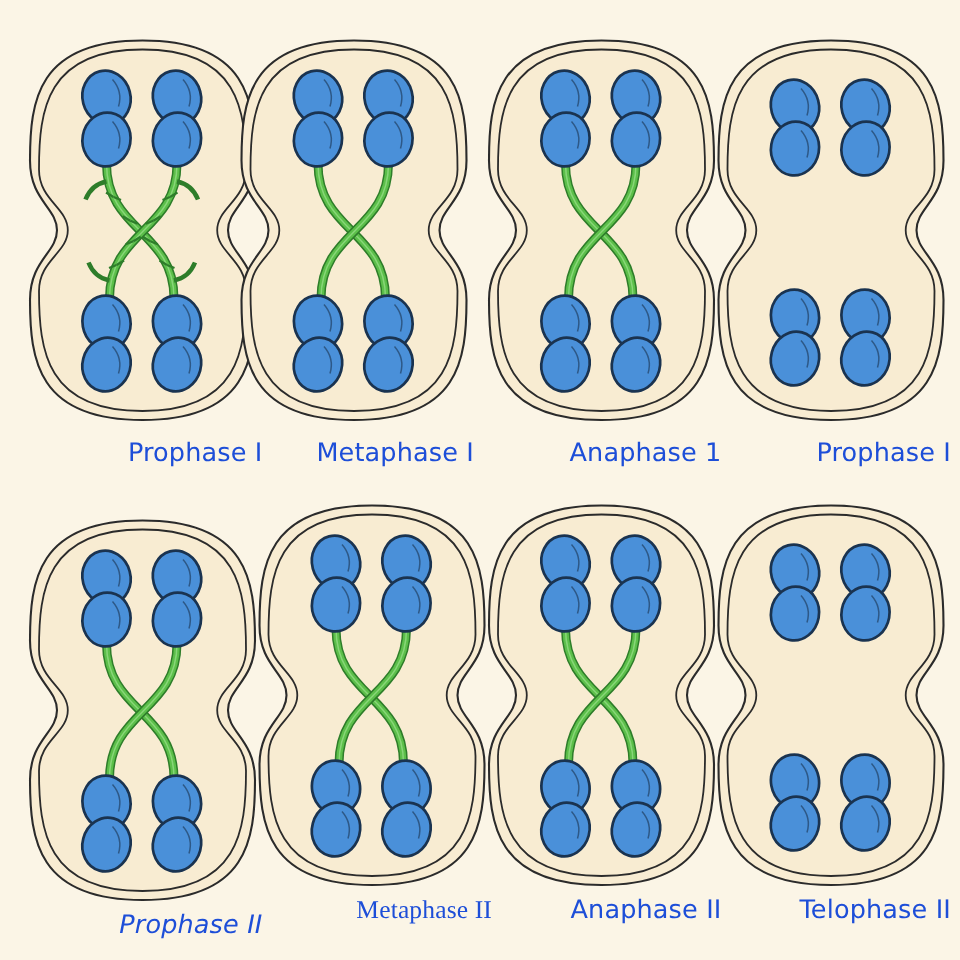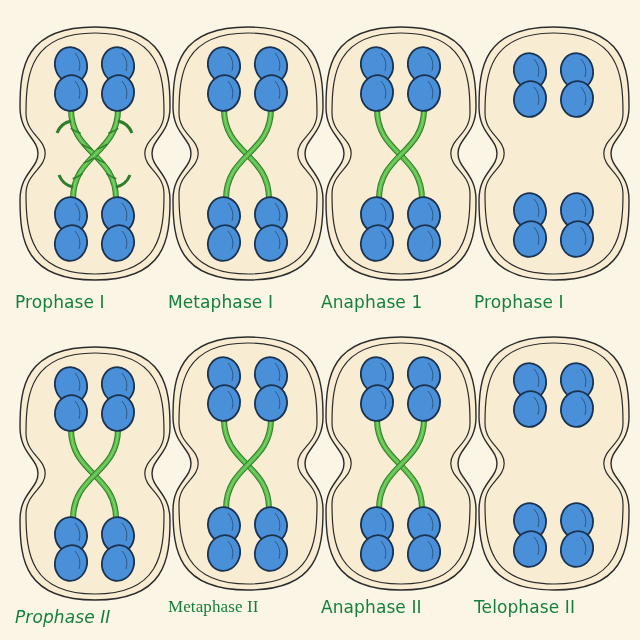--- a/index.html
+++ b/index.html
@@ -9,22 +9,22 @@
     font-family: "DejaVu Sans", "Liberation Sans", sans-serif;
   }
   .grid {
     position: relative; width: 640px; height: 640px;
   }
   .panel {
     position: absolute; width: 160px; height: 310px;
   }
   .panel svg { position: absolute; left: 0; top: 0; }
   .label {
-    position: absolute; left: 0; width: 160px; text-align: left;
-    font-size: 17px; color: #15803d; letter-spacing: 0.1px;
+    position: absolute; left: 0; width: 160px; text-align: right;
+    font-size: 17px; color: #1d4ed8; letter-spacing: 0.1px;
   }
 </style>
 </head>
 <body>
 
 <div class="grid">
   <div class="panel" style="left:15px; top:15px;">
     <svg width="160" height="275" viewBox="0 0 160 275">
         <path d="M 80 12
     C 150 12, 155 52, 155 92
@@ -96,21 +96,21 @@
           <g>
             <ellipse cx="103" cy="200" rx="16" ry="18" transform="rotate(-10 103 200)" fill="#4a90d9" stroke="#1a3350" stroke-width="1.8"></ellipse>
             <path d="M 107 188 Q 114 196 111 206" fill="none" stroke="#1a3350" stroke-width="1" opacity="0.6"></path>
             <ellipse cx="103" cy="228" rx="16" ry="18" transform="rotate(15 103 228)" fill="#4a90d9" stroke="#1a3350" stroke-width="1.8"></ellipse>
             <path d="M 107 216 Q 114 224 111 234" fill="none" stroke="#1a3350" stroke-width="1" opacity="0.6"></path>
           </g>
         </g>
       </svg>
     <div class="label" style="top:277px;">Prophase I</div>
   </div>
-  <div class="panel" style="left:168px; top:15px;">
+  <div class="panel" style="left:156px; top:15px;">
     <svg width="160" height="275" viewBox="0 0 160 275">
         <path d="M 80 12
     C 150 12, 155 52, 155 92
     C 155 118.5, 137 123.5, 137 138.5
     C 137 153.5, 155 158.5, 155 185
     C 155 225, 150 265, 80 265
     C 10 265, 5 225, 5 185
     C 5 158.5, 23 153.5, 23 138.5
     C 23 123.5, 5 118.5, 5 92
     C 5 52, 10 12, 80 12 Z" fill="#f8ecd2" stroke="#2b2b2b" stroke-width="1.4"></path>

